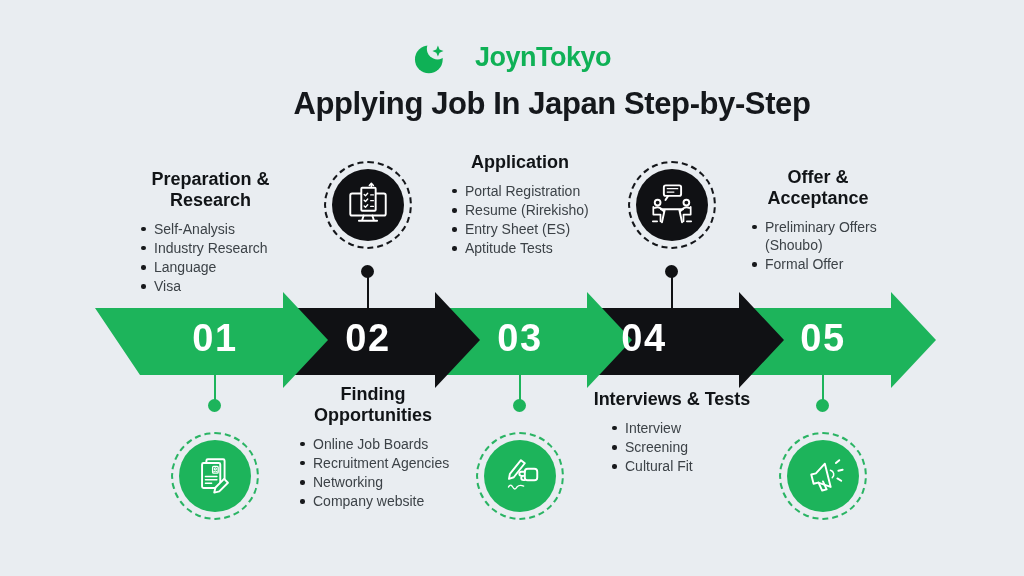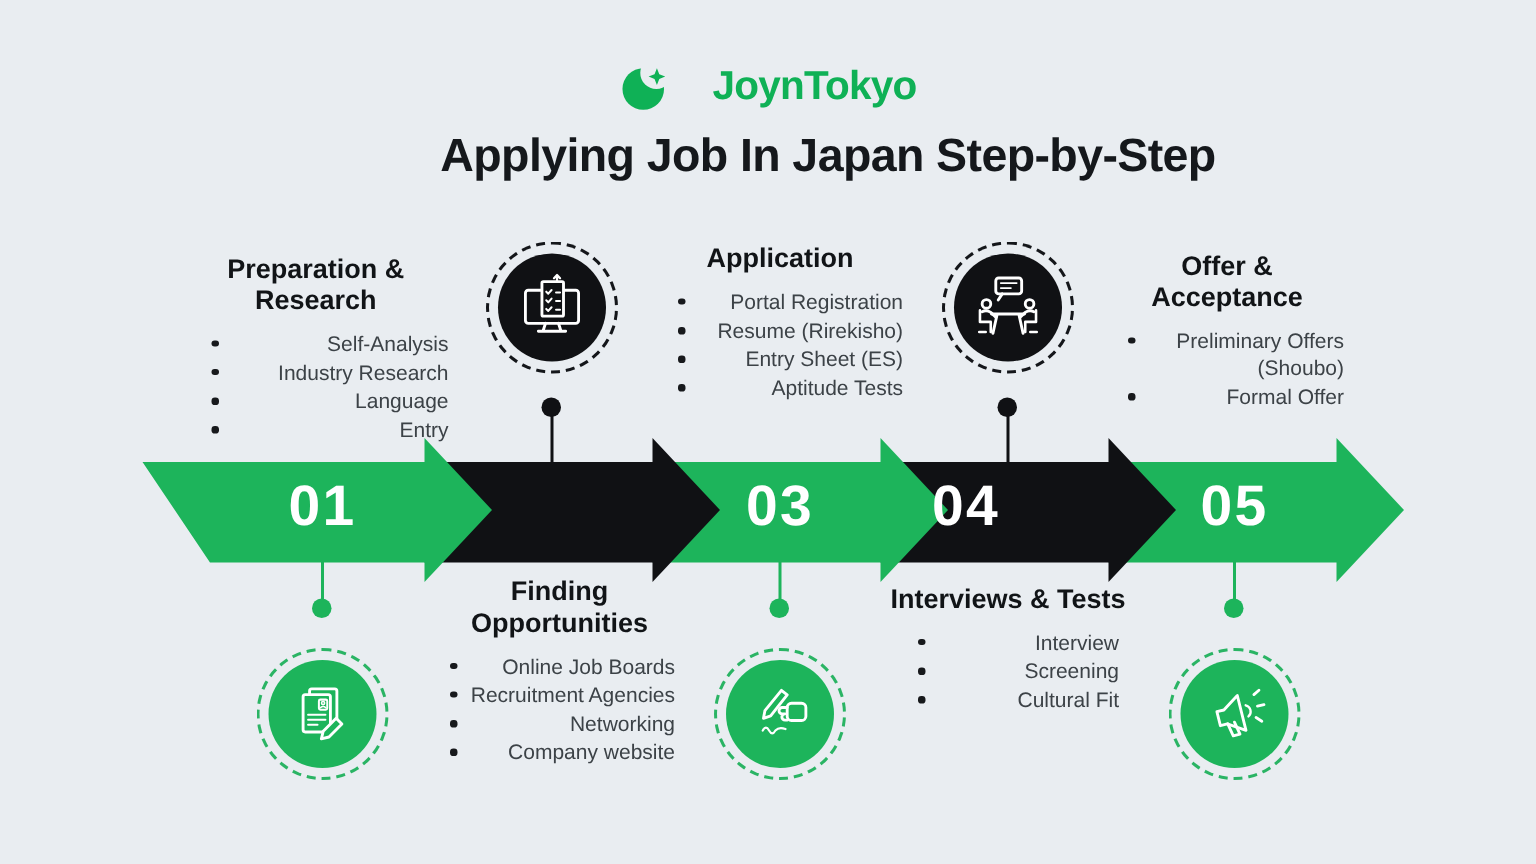--- a/index.html
+++ b/index.html
@@ -10,26 +10,26 @@
 
   
   .logo { position:absolute; top:38px; left:0; width:100%; display:flex; justify-content:center; align-items:center; gap:24px; }
   .logo-text { font-size:27px; font-weight:bold; color:#0fb156; letter-spacing:-0.5px; }
   .title { position:absolute; top:86px; left:0; width:100%; margin:0; text-align:center;
            font-size:31px; font-weight:bold; color:#15181c; letter-spacing:-0.4px;padding-left:40px; }
 
   
   .block { position:absolute; }
   .block h3 { margin:0; text-align:center; font-size:18px; font-weight:bold; line-height:1.16; color:#111417; }
-  .block ul { margin:9px 0 0; padding:0; list-style:none; font-size:14px; line-height:1.3; color:#3c4247;text-align:right; }
+  .block ul { margin:9px 0 0; padding:0; list-style:none; font-size:14px; line-height:1.3; color:#3c4247; }
   .block li { position:relative; padding-left:15px; margin:0 0 1px; }
   .block li::before { content:""; position:absolute; left:2px; top:7px; width:4.5px; height:4.5px; border-radius:50%; background:#17191c; }
   .b1 { left:113px; top:169px; width:195px; } .b1 ul { margin-left:26px; width:160px; }
   .b2 { left:288px; top:384px; width:170px; } .b2 ul { margin-left:10px; width:152px; }
-  .b3 { left:440px; top:162px; width:160px; } .b3 ul { margin-left:10px; width:152px; }
+  .b3 { left:440px; top:152px; width:160px; } .b3 ul { margin-left:10px; width:152px; }
   .b4 { left:593px; top:389px; width:158px; } .b4 ul { margin-left:17px; width:136px; }
   .b5 { left:739px; top:167px; width:158px; } .b5 ul { margin-left:11px; width:146px; }
 
   
   .ring { position:absolute; width:88px; height:88px; box-sizing:border-box; border:2px dashed #14161a;
           border-radius:50%; display:flex; align-items:center; justify-content:center; }
   .ring.green { border-color:#2ab464; }
   .disc { width:72px; height:72px; border-radius:50%; display:flex; align-items:center; justify-content:center; }
   .disc.black { background:#101114; }
   .disc.green { background:#1db45b; }
@@ -65,21 +65,21 @@
   </div>
 
   <h1 class="title">Applying Job In Japan Step-by-Step</h1>
 
   <section class="block b1">
     <h3>Preparation &amp; Research</h3>
     <ul>
       <li>Self-Analysis</li>
       <li>Industry Research</li>
       <li>Language</li>
-      <li>Entry</li>
+      <li>Visa</li>
     </ul>
   </section>
 
   <section class="block b3">
     <h3>Application</h3>
     <ul>
       <li>Portal Registration</li>
       <li>Resume (Rirekisho)</li>
       <li>Entry Sheet (ES)</li>
       <li>Aptitude Tests</li>
@@ -195,17 +195,18 @@
 
   <svg class="arrows" width="1024" height="110" viewBox="0 0 1024 110">
     <polygon points="739,23 891,23 891,7 936,55 891,103 891,90 739,90" fill="#1db45b"></polygon>
     <polygon points="587,23 739,23 739,7 784,55 739,103 739,90 587,90" fill="#101114"></polygon>
     <polygon points="435,23 587,23 587,7 632,55 587,103 587,90 435,90" fill="#1db45b"></polygon>
     <polygon points="283,23 435,23 435,7 480,55 435,103 435,90 283,90" fill="#101114"></polygon>
     <polygon points="95,23 283,23 283,7 328,55 283,103 283,90 140,90" fill="#1db45b"></polygon>
   </svg>
 
   <div class="num n1">01</div>
+  <div class="num n2">02</div>
   <div class="num n3">03</div>
   <div class="num n4">04</div>
   <div class="num n5">05</div>
 
 </div>
 
 </body></html>

